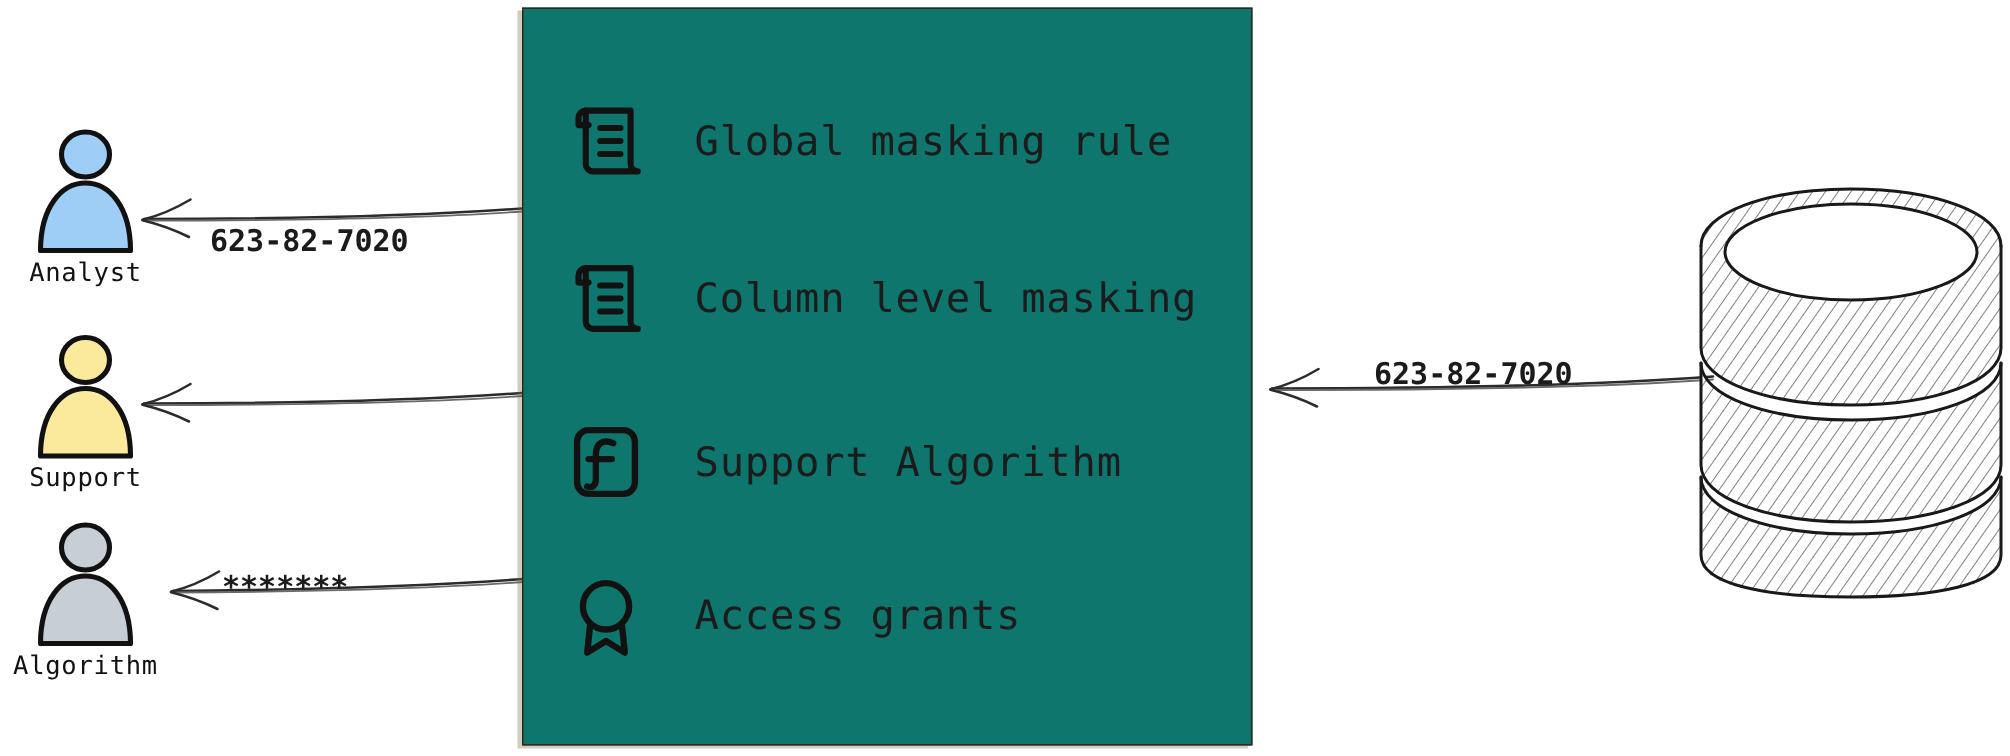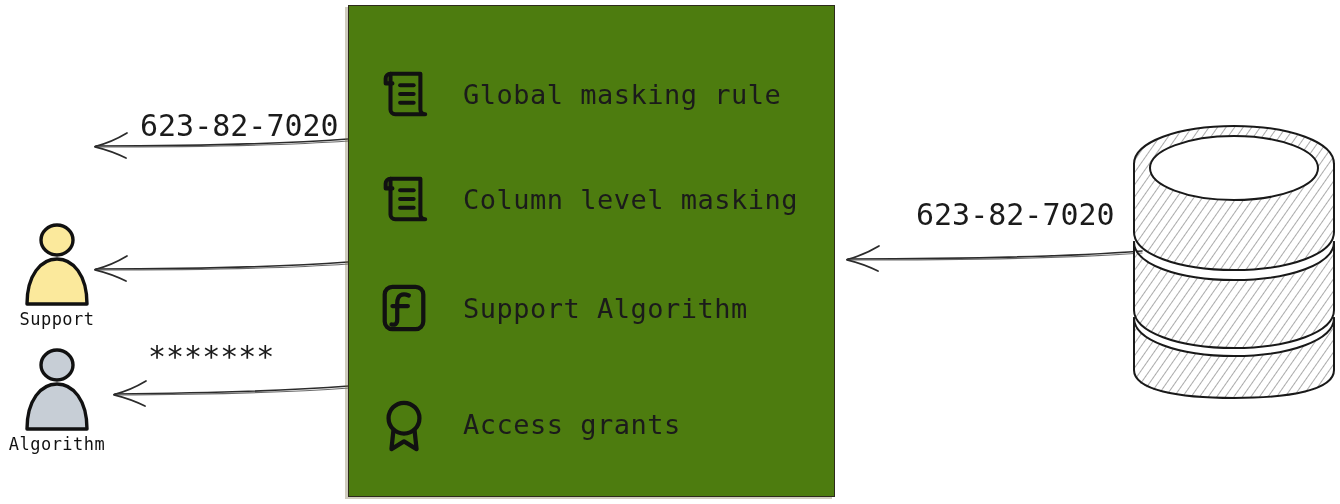--- a/index.html
+++ b/index.html
@@ -41,25 +41,26 @@
     color: #121212;
     margin-top: 1px;
     line-height: 20px;
     white-space: nowrap;
   }
 
   
   .flow-label {
     position: absolute;
     font-family: "DejaVu Sans Mono", "Liberation Mono", monospace;
-    font-size: 30px;
-    font-weight: 400;
+    font-size: 20px;
+    font-weight: 700;
     letter-spacing: 0px;
     color: #1b1b1b;
     white-space: nowrap;
+    margin-top: 40px;
   }
 
   
   .arrow-svg {
     position: absolute;
     overflow: visible;
   }
   .arrow-path {
     fill: none;
     stroke: #2b2b2b;
@@ -75,21 +76,21 @@
     stroke-linejoin: round;
   }
 
   
   .panel {
     position: absolute;
     left: 348px;
     top: 5px;
     width: 487px;
     height: 492px;
-    background: #4d7c0f;
+    background: #0f766e;
     border: 1.6px solid #2d2a1c;
     box-sizing: border-box;
     box-shadow: -3px 2px 0 rgba(120,110,70,0.35);
   }
   .panel-rows {
     position: absolute;
     left: 0; top: 0;
     width: 100%;
     height: 100%;
   }
@@ -134,20 +135,27 @@
   .db-hatch-line {
     stroke: #3a3a3a;
     stroke-width: 1;
   }
 </style>
 </head>
 <body>
 
 <div class="stage">
 
+  <div class="actor" style="left:2px; top:85px;">
+    <svg class="actor-figure" viewBox="0 0 110 86">
+      <ellipse cx="55" cy="18" rx="16" ry="15" fill="#9ecdf5" stroke="#111" stroke-width="3.4"></ellipse>
+      <path d="M25 82 C25 53 39 37 55 37 C71 37 85 53 85 82 Z" fill="#9ecdf5" stroke="#111" stroke-width="3.4" stroke-linejoin="round"></path>
+    </svg>
+    <div class="actor-label">Analyst</div>
+  </div>
 
   <div class="actor" style="left:2px; top:222px;">
     <svg class="actor-figure" viewBox="0 0 110 86">
       <ellipse cx="55" cy="18" rx="16" ry="15" fill="#fbe99c" stroke="#111" stroke-width="3.4"></ellipse>
       <path d="M25 82 C25 53 39 37 55 37 C71 37 85 53 85 82 Z" fill="#fbe99c" stroke="#111" stroke-width="3.4" stroke-linejoin="round"></path>
     </svg>
     <div class="actor-label">Support</div>
   </div>
 
   <div class="actor" style="left:2px; top:347px;">
@@ -212,21 +220,21 @@
 
       <div class="panel-row" style="top:272px;">
         <svg class="row-icon" viewBox="0 0 56 56">
           <rect x="8" y="6" width="40" height="44" rx="8" ry="8" fill="none" stroke="#111" stroke-width="4.4"></rect>
           <path d="M33 15 C26 12 21 15 21 23 v17 c0 5 -3 6 -6 5" fill="none" stroke="#111" stroke-width="4.4" stroke-linecap="round"></path>
           <path d="M16 26 H32" fill="none" stroke="#111" stroke-width="4.4" stroke-linecap="round"></path>
         </svg>
         <div class="row-label">Support Algorithm</div>
       </div>
 
-      <div class="panel-row" style="top:388px;text-align:center;">
+      <div class="panel-row" style="top:374px;text-align:center;">
         <svg class="row-icon" viewBox="0 0 56 56">
           <circle cx="28" cy="22" r="16" fill="none" stroke="#111" stroke-width="4.4"></circle>
           <path d="M17 35 L15 54 L28 46 L41 54 L39 35" fill="none" stroke="#111" stroke-width="4.4" stroke-linejoin="round" stroke-linecap="round"></path>
         </svg>
         <div class="row-label">Access grants</div>
       </div>
 
     </div>
   </div>
 

